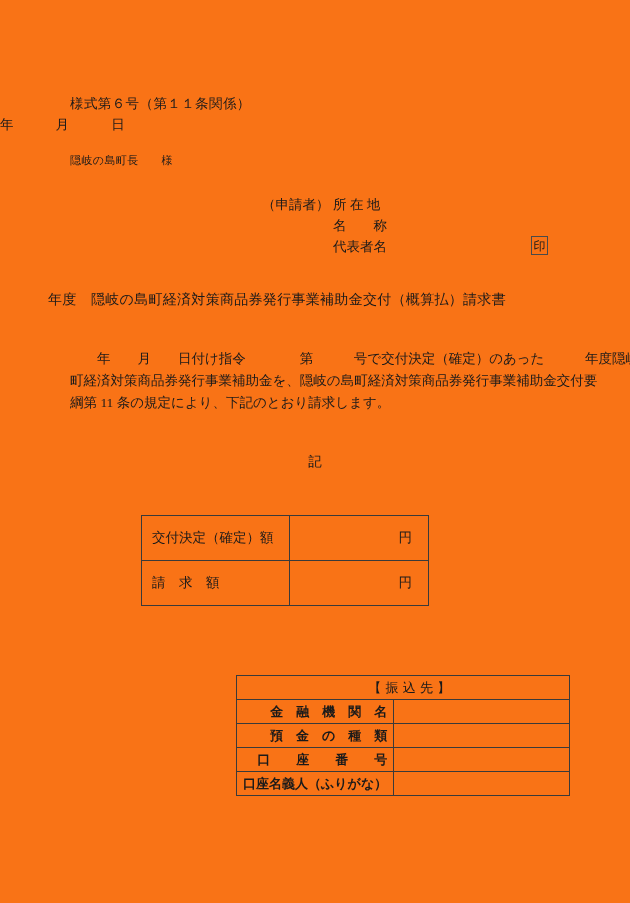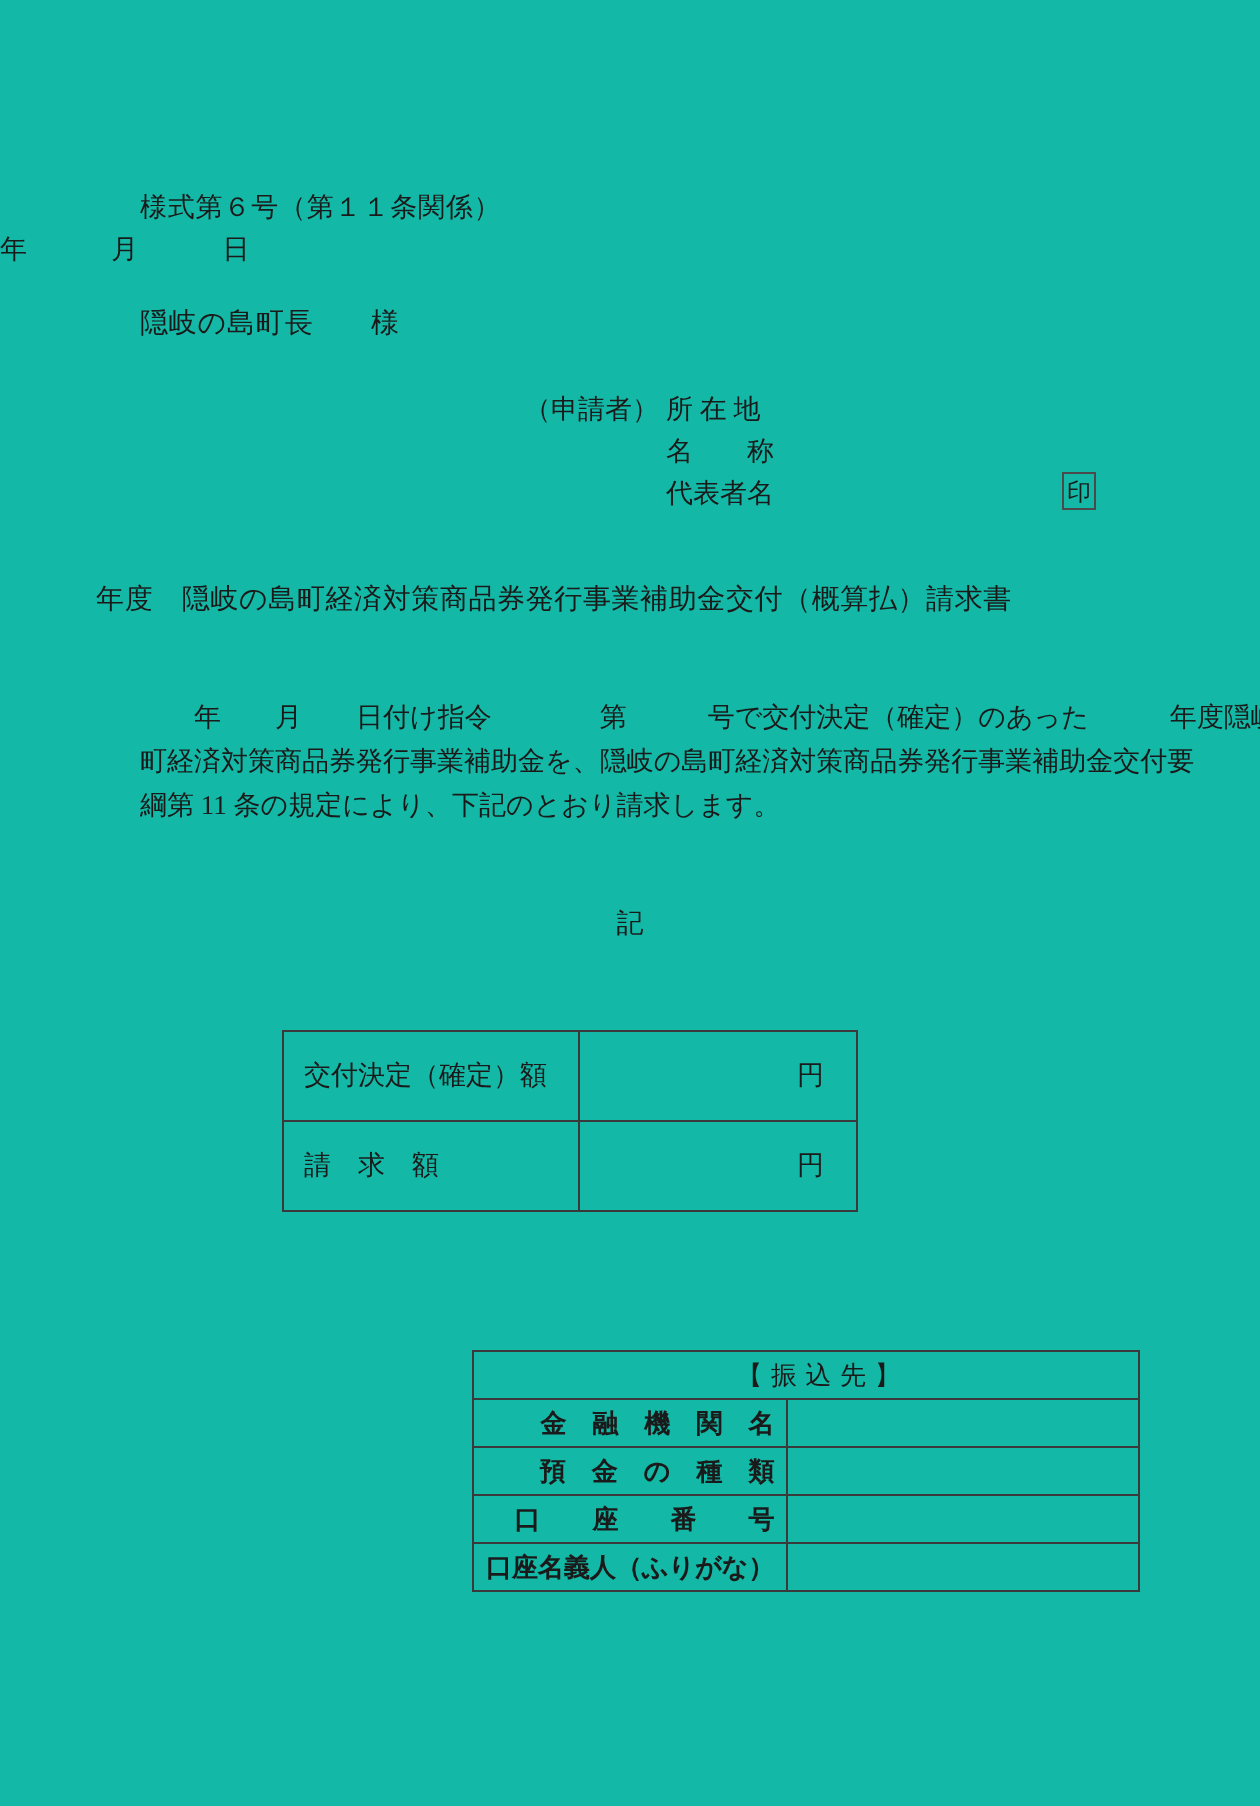--- a/index.html
+++ b/index.html
@@ -12,21 +12,21 @@
     width: 630px;
     height: 903px;
     position: relative;
     font-family: "Liberation Serif", "DejaVu Serif", serif;
     color: #1a1a1a;
     overflow: hidden;
   }
   .page {
     position: absolute;
     inset: 0;
-    background: #14b8a6;
+    background: #f97316;
   }
 
   
   .abs { position: absolute; white-space: pre; }
 
   .form-no {
     left: 70px;
     top: 95px;
     font-size: 13.5px;
     letter-spacing: 0.4px;
@@ -38,21 +38,21 @@
     width: 566px;
     text-align: left;
     font-size: 13.5px;
     letter-spacing: 0.4px;
     white-space: pre;
   }
 
   .addressee {
     left: 70px;
     top: 153px;
-    font-size: 14px;
+    font-size: 11px;
     letter-spacing: 0.4px;
   }
 
   
   .applicant {
     position: absolute;
     left: 262px;
     top: 194px;
     font-size: 13.5px;
     line-height: 21px;

